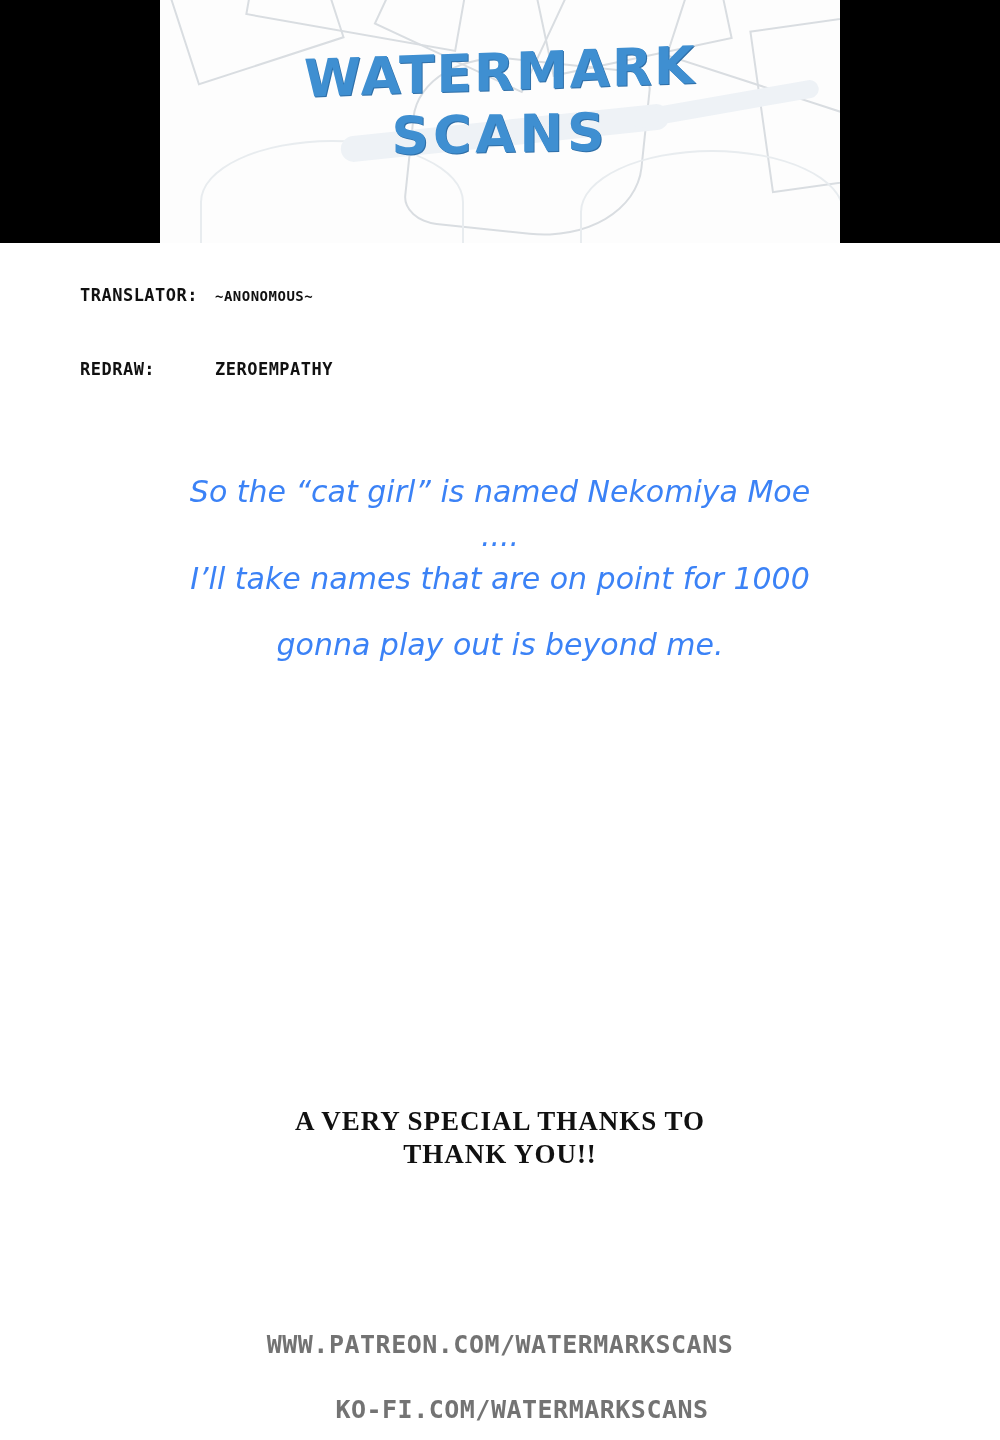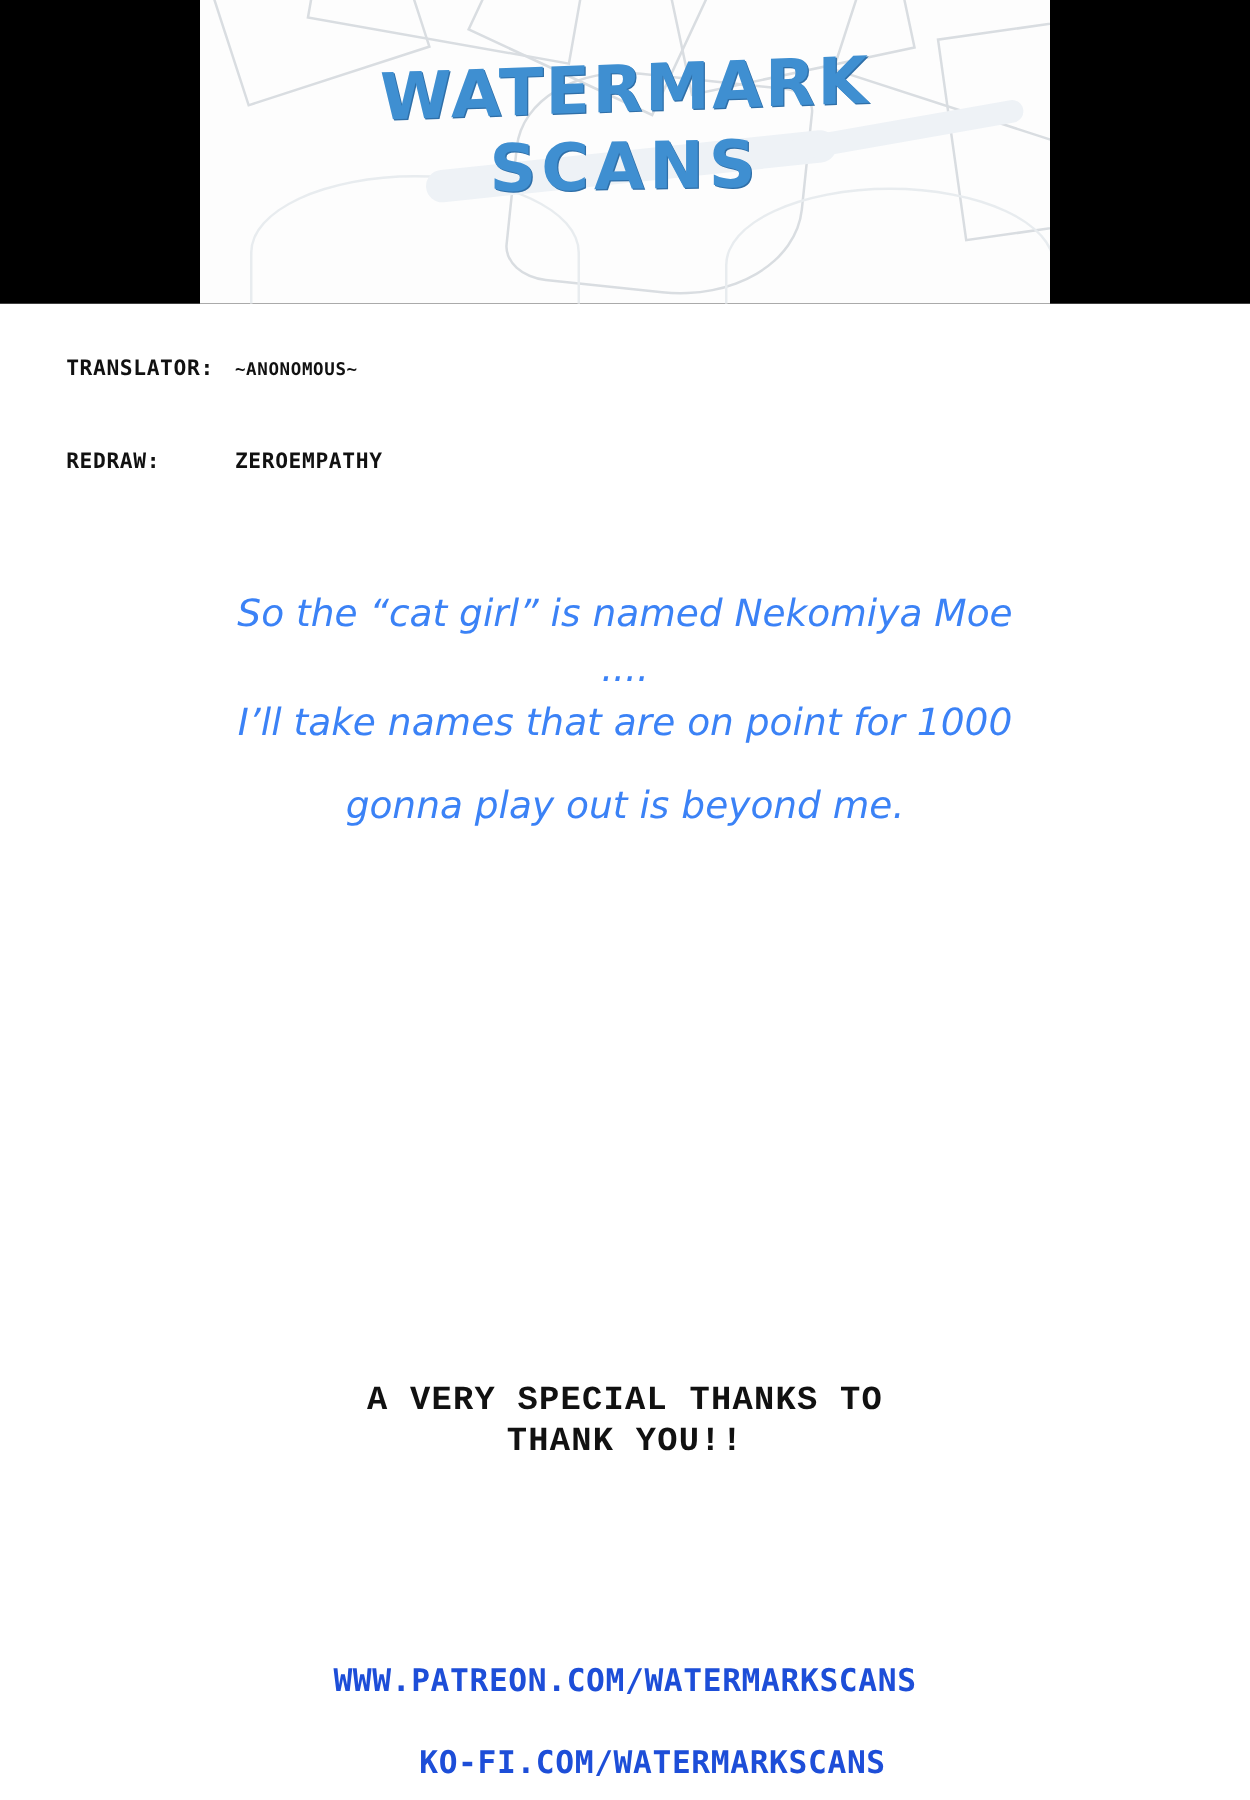--- a/index.html
+++ b/index.html
@@ -98,20 +98,21 @@
     font-size: 17px;
     color: #111;
     line-height: 1.45;
     letter-spacing: 0.5px;
   }
   .credit-row { display: block; white-space: pre; }
   .credit-label {
     display: inline-block;
     width: 135px;
     font-weight: bold;
+    margin-left: 27px;
   }
   .credit-value { font-weight: bold; }
   .credit-value.small { font-size: 14px; }
 
   
   .note {
     position: absolute;
     left: 0;
     top: 470px;
     width: 1000px;
@@ -125,21 +126,21 @@
   .note p { margin: 0; }
   .note .gap { height: 22px; }
 
   
   .thanks {
     position: absolute;
     left: 0;
     top: 1105px;
     width: 1000px;
     text-align: center;
-    font-family: Liberation Mono, monospace;
+    font-family: Liberation Serif, serif;
     font-weight: bold;
     font-size: 27px;
     color: #111;
     line-height: 1.22;
     letter-spacing: 1px;
   }
   .thanks span { display: block; }
 
   
   .footer {
@@ -148,21 +149,21 @@
     top: 1330px;
     width: 1000px;
     text-align: center;
     font-family: "DejaVu Sans Mono", monospace;
     font-weight: bold;
     color: #111;
     letter-spacing: 0.5px;
   }
   .footer a, .footer .link {
     display: block;
-    color: #1d4ed8;
+    color: #737373;
     text-decoration: none;
   }
   .footer .l1 { font-size: 25px; }
   .footer .l2 { font-size: 25px; margin-top: 36px; margin-left: 44px; }
 </style>
 </head>
 <body>
 
 <div class="banner">
   <div class="banner-art">

